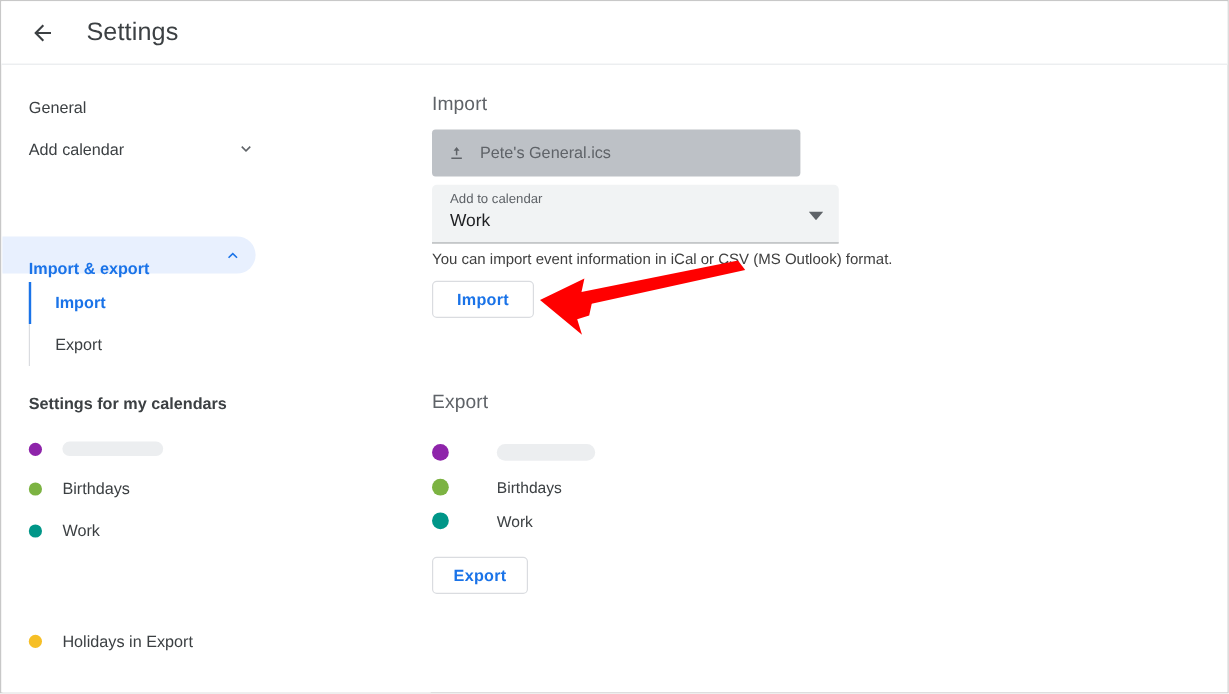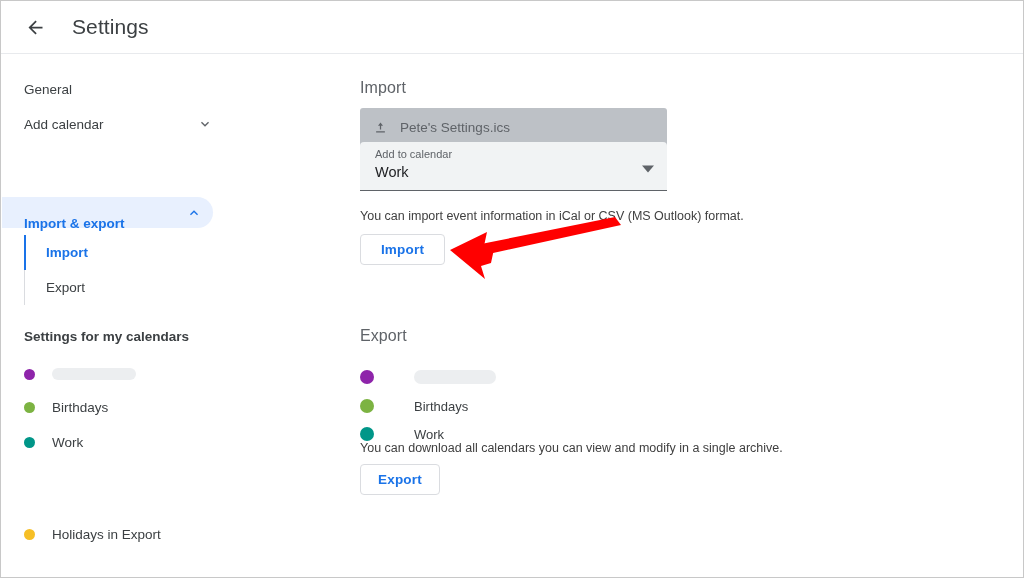--- a/index.html
+++ b/index.html
@@ -197,27 +197,28 @@
   }
   #file-chip .fname {
     margin-left: 11px;
     font-size: 13.5px;
     color: #5f6368;
   }
 
   
   #calendar-select {
     position: absolute;
-    left: 1px; top: 87px;
+    left: 1px; top: 99px;
     width: 307px; height: 48px;
     background: #f1f3f4;
     border-bottom: 1px solid #5f6368;
     border-top-left-radius: 4px;
     border-top-right-radius: 4px;
     cursor: pointer;
+    padding-left: 32px;
   }
   #calendar-select .sel-label {
     position: absolute;
     left: 15px; top: 6px;
     font-size: 11px;
     color: #5f6368;
   }
   #calendar-select .sel-value {
     position: absolute;
     left: 15px; top: 22px;
@@ -368,21 +369,21 @@
   <div id="content">
 
     <div class="section-title" id="title-import">Import</div>
 
     <div id="file-chip">
       <span class="up-icon">
         <svg width="15" height="15" viewBox="0 0 24 24">
           <path d="M11 15h2V9h3l-4-5-4 5h3v6zM5 18h14v2H5v-2z" fill="#5f6368"></path>
         </svg>
       </span>
-      <span class="fname">Pete's Settings.ics</span>
+      <span class="fname">Pete's General.ics</span>
     </div>
 
     <div id="calendar-select">
       <span class="sel-label">Add to calendar</span>
       <span class="sel-value">Work</span>
       <span class="sel-arrow">
         <svg width="12" height="12" viewBox="0 0 10 6">
           <path d="M0 0h10L5 6z" fill="#5f6368"></path>
         </svg>
       </span>
@@ -400,21 +401,20 @@
     </div>
     <div class="exp-row" style="top:341px;">
       <span class="exp-dot" style="background:#7CB342"></span>
       <span class="exp-name">Birthdays</span>
     </div>
     <div class="exp-row" style="top:369px;">
       <span class="exp-dot" style="background:#009688"></span>
       <span class="exp-name">Work</span>
     </div>
 
-    <div class="help-text" id="help-export">You can download all calendars you can view and modify in a single archive.</div>
 
     <div class="mat-button" id="btn-export">Export</div>
   </div>
 
   <svg id="annotation" viewBox="0 0 1022 576">
     <g fill="#FF0000">
       <path d="M614 216 L620 224 L474 256 L470 245 Z"></path>
       <path d="M449 249 L486 231 L483 245 L493 248 L490 262 L480 265 L484 278 Z"></path>
     </g>
   </svg>

